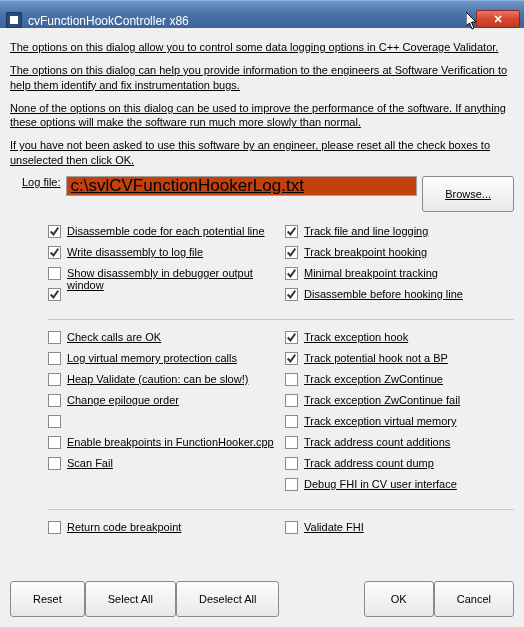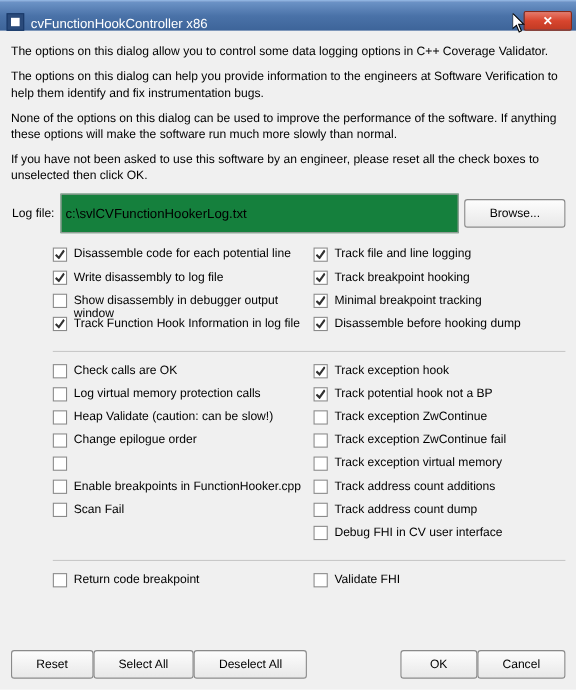--- a/index.html
+++ b/index.html
@@ -55,43 +55,43 @@
     position: absolute;
     top: 12px; left: 466px;
     width: 14px; height: 20px;
     pointer-events: none;
     z-index: 100;
   }
   .body {
     padding: 8px 10px;
     background: #f0f0f0;
     height: calc(100% - 28px);
+    text-decoration: underline;
   }
   p.intro {
     margin: 4px 0 8px 0;
     line-height: 1.35;
   }
   .logrow {
     display: flex;
-    align-items: center;
     gap: 5px;
-    margin: 8px 0 10px 1px;
+    margin: 8px 0 10px 12px;
   }
   .logrow label { white-space: nowrap; }
   .logrow input[type=text] {
     flex: 1;
-    height: 36px;
+    height: 20px;
     padding: 1px 4px;
     border: 1px solid #a0a0a0;
     font-family: inherit;
-    font-size: 12px;
-    background: #15803d;
+    font-size: 17px;
+    background: #c2410c;
   }
   .btn {
-    height: 26px;
+    height: 36px;
     min-width: 70px;
     padding: 0 22px;
     background: linear-gradient(to bottom, #fdfdfd, #e8e8e8);
     border: 1px solid #8a8a8a;
     border-radius: 3px;
     font-family: inherit;
     font-size: 11px;
     cursor: pointer;
     display: inline-flex;
     align-items: center;
@@ -177,39 +177,38 @@
         <div class="chk">
           <div class="chkbox checked"></div>
           <span>Write disassembly to log file</span>
         </div>
         <div class="chk">
           <div class="chkbox"></div>
           <span>Show disassembly in debugger output window</span>
         </div>
         <div class="chk">
           <div class="chkbox checked"></div>
-          <span>Track Function Hook Information in log file</span>
         </div>
       </div>
     <div class="col" id="g1r">
         <div class="chk">
           <div class="chkbox checked"></div>
           <span>Track file and line logging</span>
         </div>
         <div class="chk">
           <div class="chkbox checked"></div>
           <span>Track breakpoint hooking</span>
         </div>
         <div class="chk">
           <div class="chkbox checked"></div>
           <span>Minimal breakpoint tracking</span>
         </div>
         <div class="chk">
           <div class="chkbox checked"></div>
-          <span>Disassemble before hooking dump</span>
+          <span>Disassemble before hooking line</span>
         </div>
       </div>
   </div>
 
   <hr class="sep">
 
   <div class="cols">
     <div class="col" id="g2l">
         <div class="chk">
           <div class="chkbox"></div>

